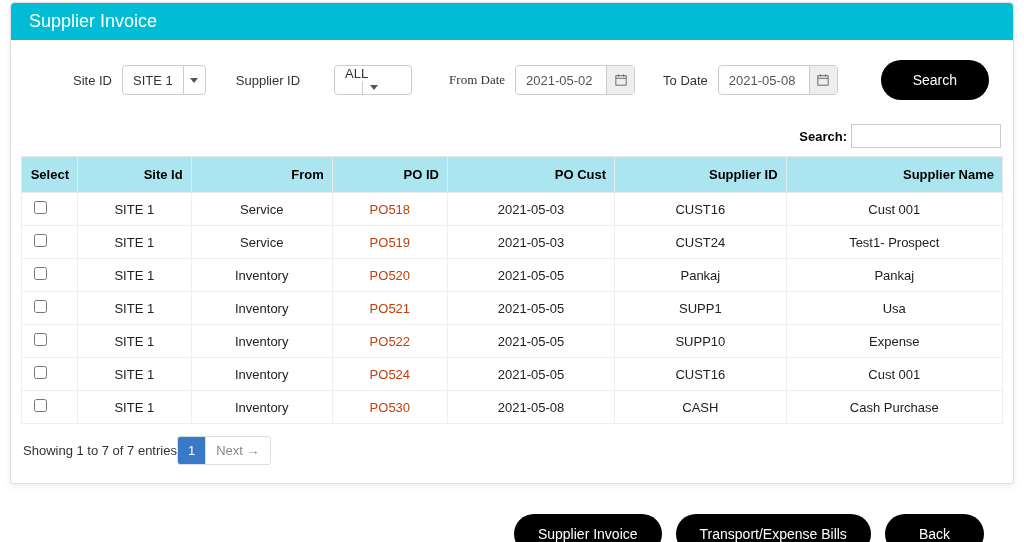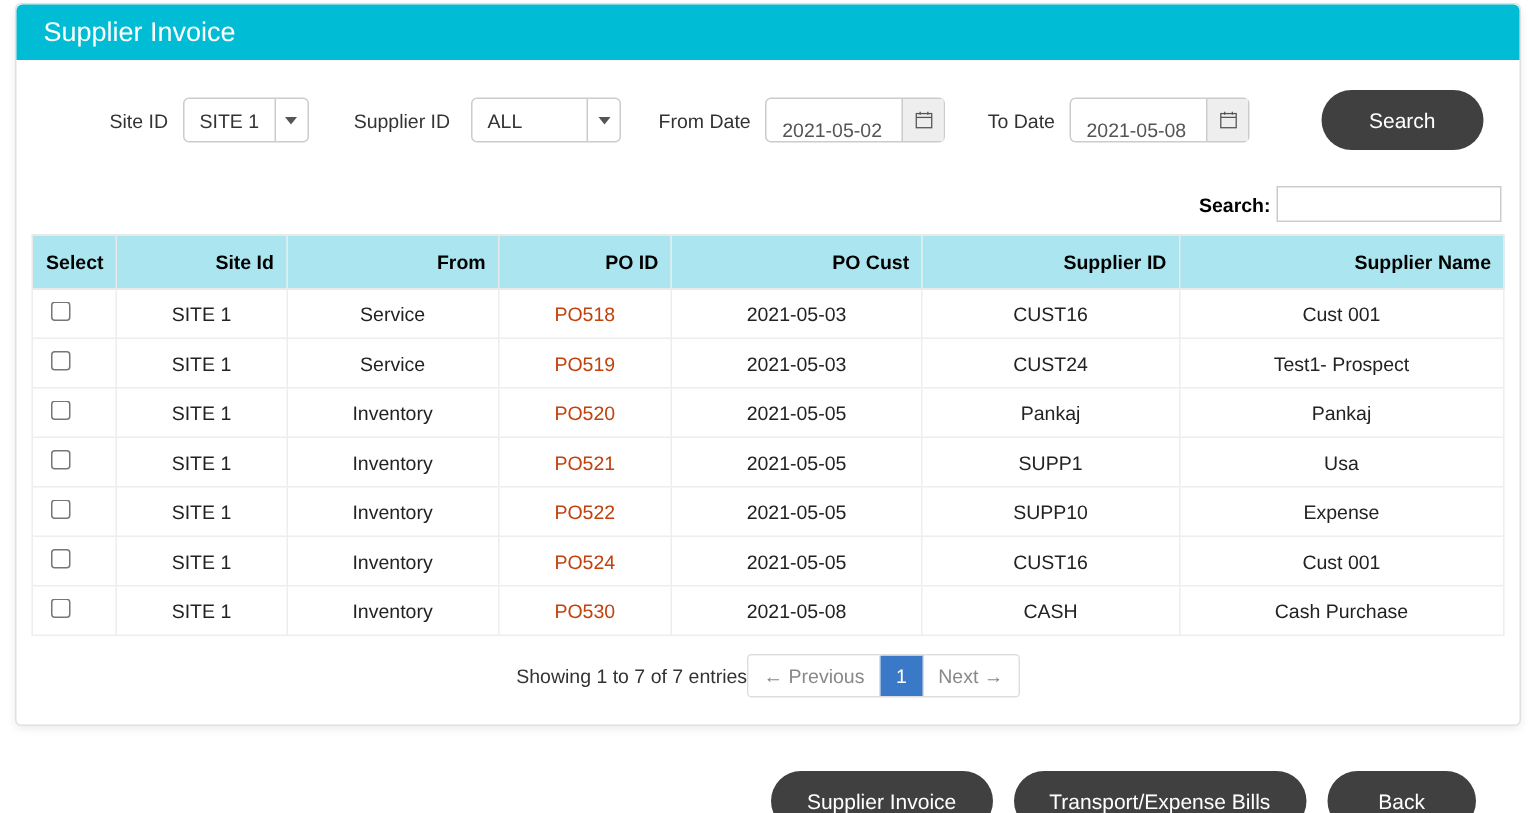--- a/index.html
+++ b/index.html
@@ -32,21 +32,21 @@
       flex-wrap: wrap;
     }
     .filter-label {
       font-size: 13px;
       color: #333;
       margin-left: 50px;
       margin-right: 2px;
     }
     .filter-label.first { margin-left: 50px; }
     .filter-label.sup { margin-left: 22px; }
-    .filter-label.fd { margin-left: 17px; }
+    .filter-label.fd { margin-left: 29px; font-family: Liberation Serif, serif; }
     .filter-label.td { margin-left: 20px; }
     .dropdown {
       display: inline-flex;
       align-items: center;
       border: 1px solid #ccc;
       border-radius: 4px;
       height: 30px;
       background: #fff;
     }
     .dropdown .val {
@@ -65,21 +65,21 @@
       cursor: pointer;
     }
     .caret-down {
       width: 0; height: 0;
       border-left: 4px solid transparent;
       border-right: 4px solid transparent;
       border-top: 5px solid #555;
     }
     .date-input {
       display: inline-flex;
-      align-items: flex-end;
+      align-items: center;
       border: 1px solid #ccc;
       border-radius: 4px;
       height: 30px;
       background: #fff;
     }
     .date-input .val {
       padding: 0 10px;
       font-size: 13px;
       color: #555;
       min-width: 90px;
@@ -98,21 +98,21 @@
       width: 12px; height: 12px;
       display: block;
     }
     .btn {
       border: none;
       border-radius: 18px;
       padding: 10px 28px;
       font-size: 14px;
       cursor: pointer;
       color: #fff;
-      background: #404040;
+      background: #000000;
     }
     .btn.search { margin-left: auto; margin-right: 12px; padding: 12px 32px; border-radius: 20px;}
     .search-sub-row {
       display: flex;
       justify-content: flex-end;
       align-items: center;
       padding: 10px 12px 8px 12px;
       font-size: 13px;
       gap: 4px;
     }
@@ -141,21 +141,21 @@
       text-align: center;
       border: 1px solid #eee;
       color: #222;
       vertical-align: middle;
     }
     table.data tbody td.po-link { color: #c2410c; }
     table.data tbody td.sel { text-align: left; padding-left: 12px; width: 56px;}
     .table-wrap { padding: 0 10px; }
     .table-footer {
       display: flex;
-      justify-content: center;
+      justify-content: flex-start;
       align-items: center;
       padding: 12px 12px 18px 12px;
       font-size: 13px;
       color: #333;
     }
     .pager {
       display: flex;
       border: 1px solid #ddd;
       border-radius: 3px;
       overflow: hidden;
@@ -190,21 +190,21 @@
   <div class="filter-row">
     <span class="filter-label first">Site ID</span>
     <div class="dropdown">
       <span class="val">SITE 1</span>
       <span class="caret-btn">
           <span class="caret-down"></span>
         </span>
     </div>
 
     <span class="filter-label sup">Supplier ID</span>
-    <div class="dropdown" style="margin-left:4px;">
+    <div class="dropdown" style="margin-left:24px;flex-direction:column;">
       <span class="val" style="min-width:76px;">ALL</span>
       <span class="caret-btn">
           <span class="caret-down"></span>
         </span>
     </div>
 
     <span class="filter-label fd">From Date</span>
     <div class="date-input">
       <span class="val">2021-05-02</span>
       <span class="cal-btn">
@@ -315,21 +315,20 @@
             <td>CASH</td>
             <td>Cash Purchase</td>
           </tr>
         </tbody>
     </table>
   </div>
 
   <div class="table-footer">
     <span>Showing 1 to 7 of 7 entries</span>
     <div class="pager">
-      <span class="pg">← Previous</span>
       <span class="pg active">1</span>
       <span class="pg">Next →</span>
     </div>
   </div>
 </div>
 
 <div class="bottom-actions">
   <button class="btn">Supplier Invoice</button>
   <button class="btn transport">Transport/Expense Bills</button>
   <button class="btn back">Back</button>

